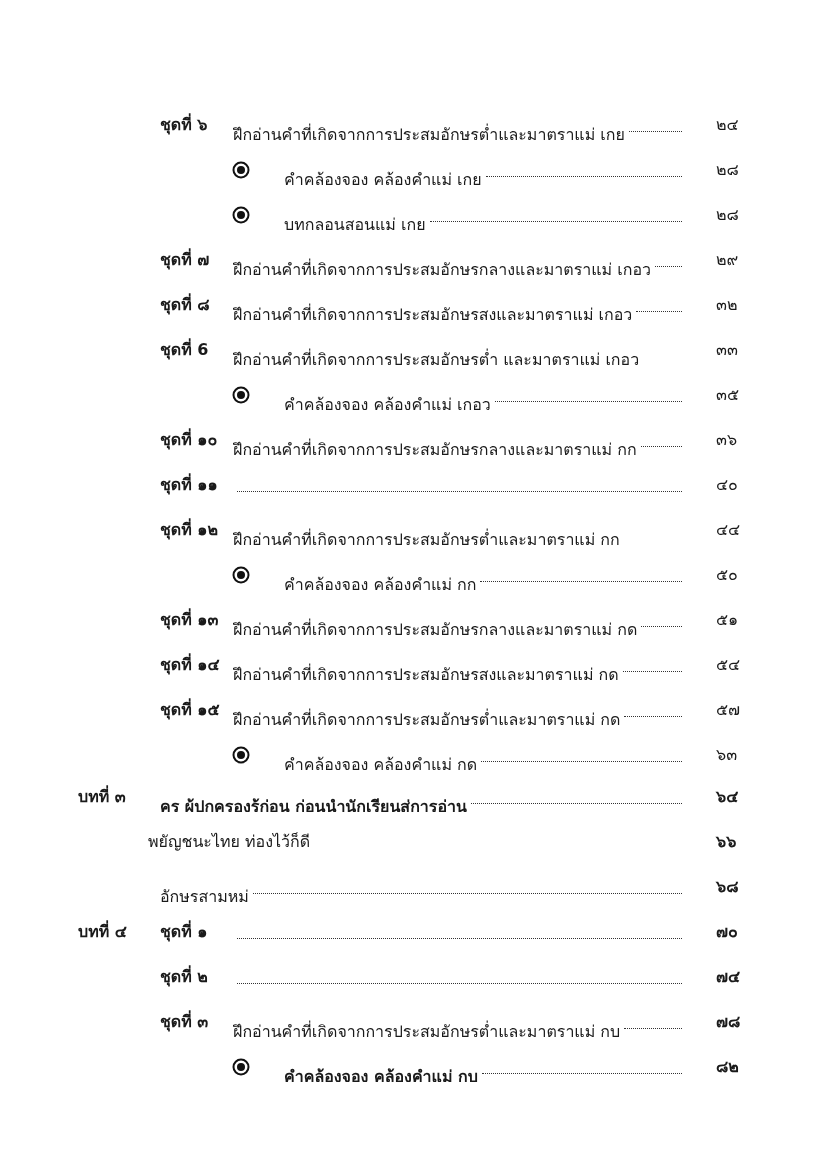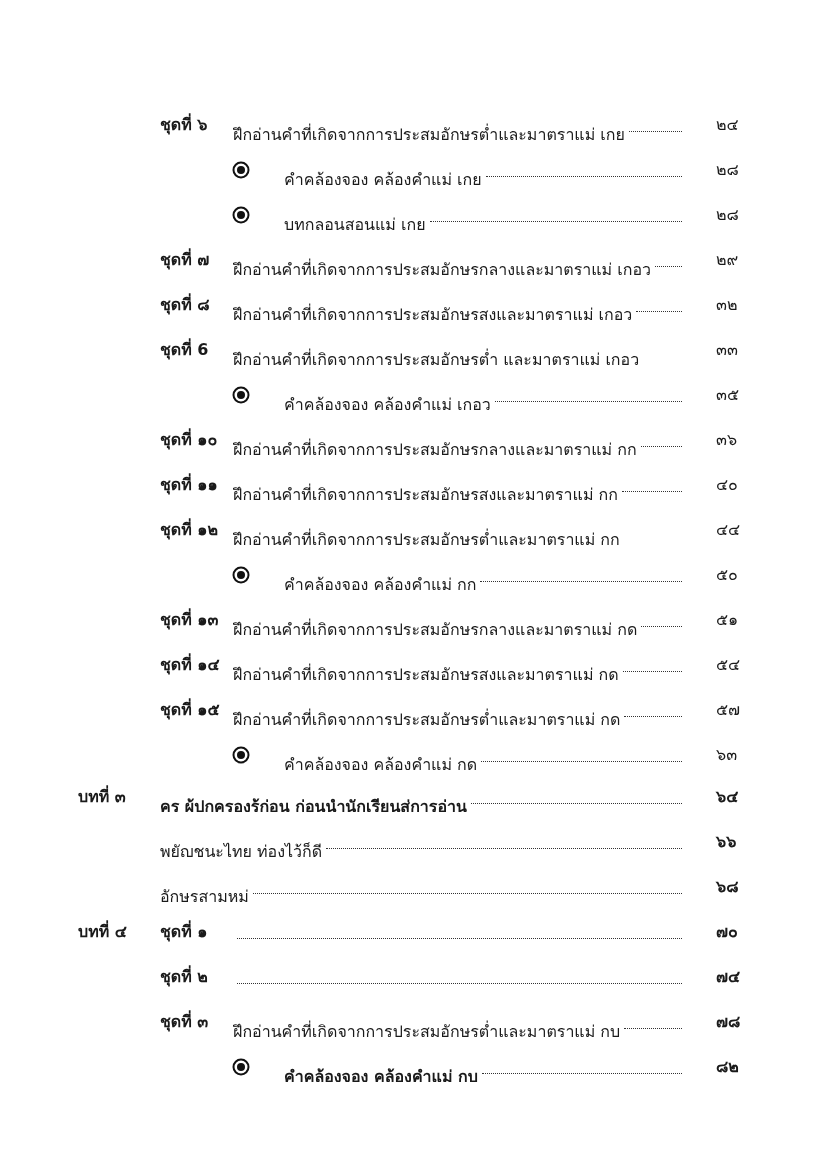--- a/index.html
+++ b/index.html
@@ -122,21 +122,20 @@
       <span class="set">ชุดที่ ๑๐</span>
       <div class="title-wrap" style="left: 233px; width: 449px;">
         <span class="title">ฝึกอ่านคำที่เกิดจากการประสมอักษรกลางและมาตราแม่ กก</span>
         <span class="leader"></span>
       </div>
       <span class="page-num">๓๖</span>
     </div>
     <div class="row" style="top: 470px;">
       <span class="set">ชุดที่ ๑๑</span>
       <div class="title-wrap" style="left: 233px; width: 449px;">
-        <span class="title">ฝึกอ่านคำที่เกิดจากการประสมอักษรสูงและมาตราแม่ กก</span>
         <span class="leader"></span>
       </div>
       <span class="page-num">๔๐</span>
     </div>
     <div class="row" style="top: 515px;">
       <span class="set">ชุดที่ ๑๒</span>
       <div class="title-wrap" style="left: 233px; width: 449px;">
         <span class="title">ฝึกอ่านคำที่เกิดจากการประสมอักษรต่ำและมาตราแม่ กก</span>
         <span class="leader none"></span>
       </div>
@@ -194,21 +193,21 @@
     </div>
     <div class="row" style="top: 782px;">
       <span class="chapter">บทที่ ๓</span>
       <div class="title-wrap" style="left: 160px; width: 522px;">
         <span class="title bold">ครู ผู้ปกครองรู้ก่อน ก่อนนำนักเรียนสู่การอ่าน</span>
         <span class="leader"></span>
       </div>
       <span class="page-num bold">๖๔</span>
     </div>
     <div class="row" style="top: 827px;">
-      <div class="title-wrap" style="left: 160px; width: 522px;">
+      <div class="title-wrap" style="left: 144px; width: 522px; flex-direction: column;">
         <span class="title">พยัญชนะไทย ท่องไว้ก็ดี</span>
         <span class="leader"></span>
       </div>
       <span class="page-num bold">๖๖</span>
     </div>
     <div class="row" style="top: 872px;">
       <div class="title-wrap" style="left: 160px; width: 522px;">
         <span class="title">อักษรสามหมู่</span>
         <span class="leader"></span>
       </div>

